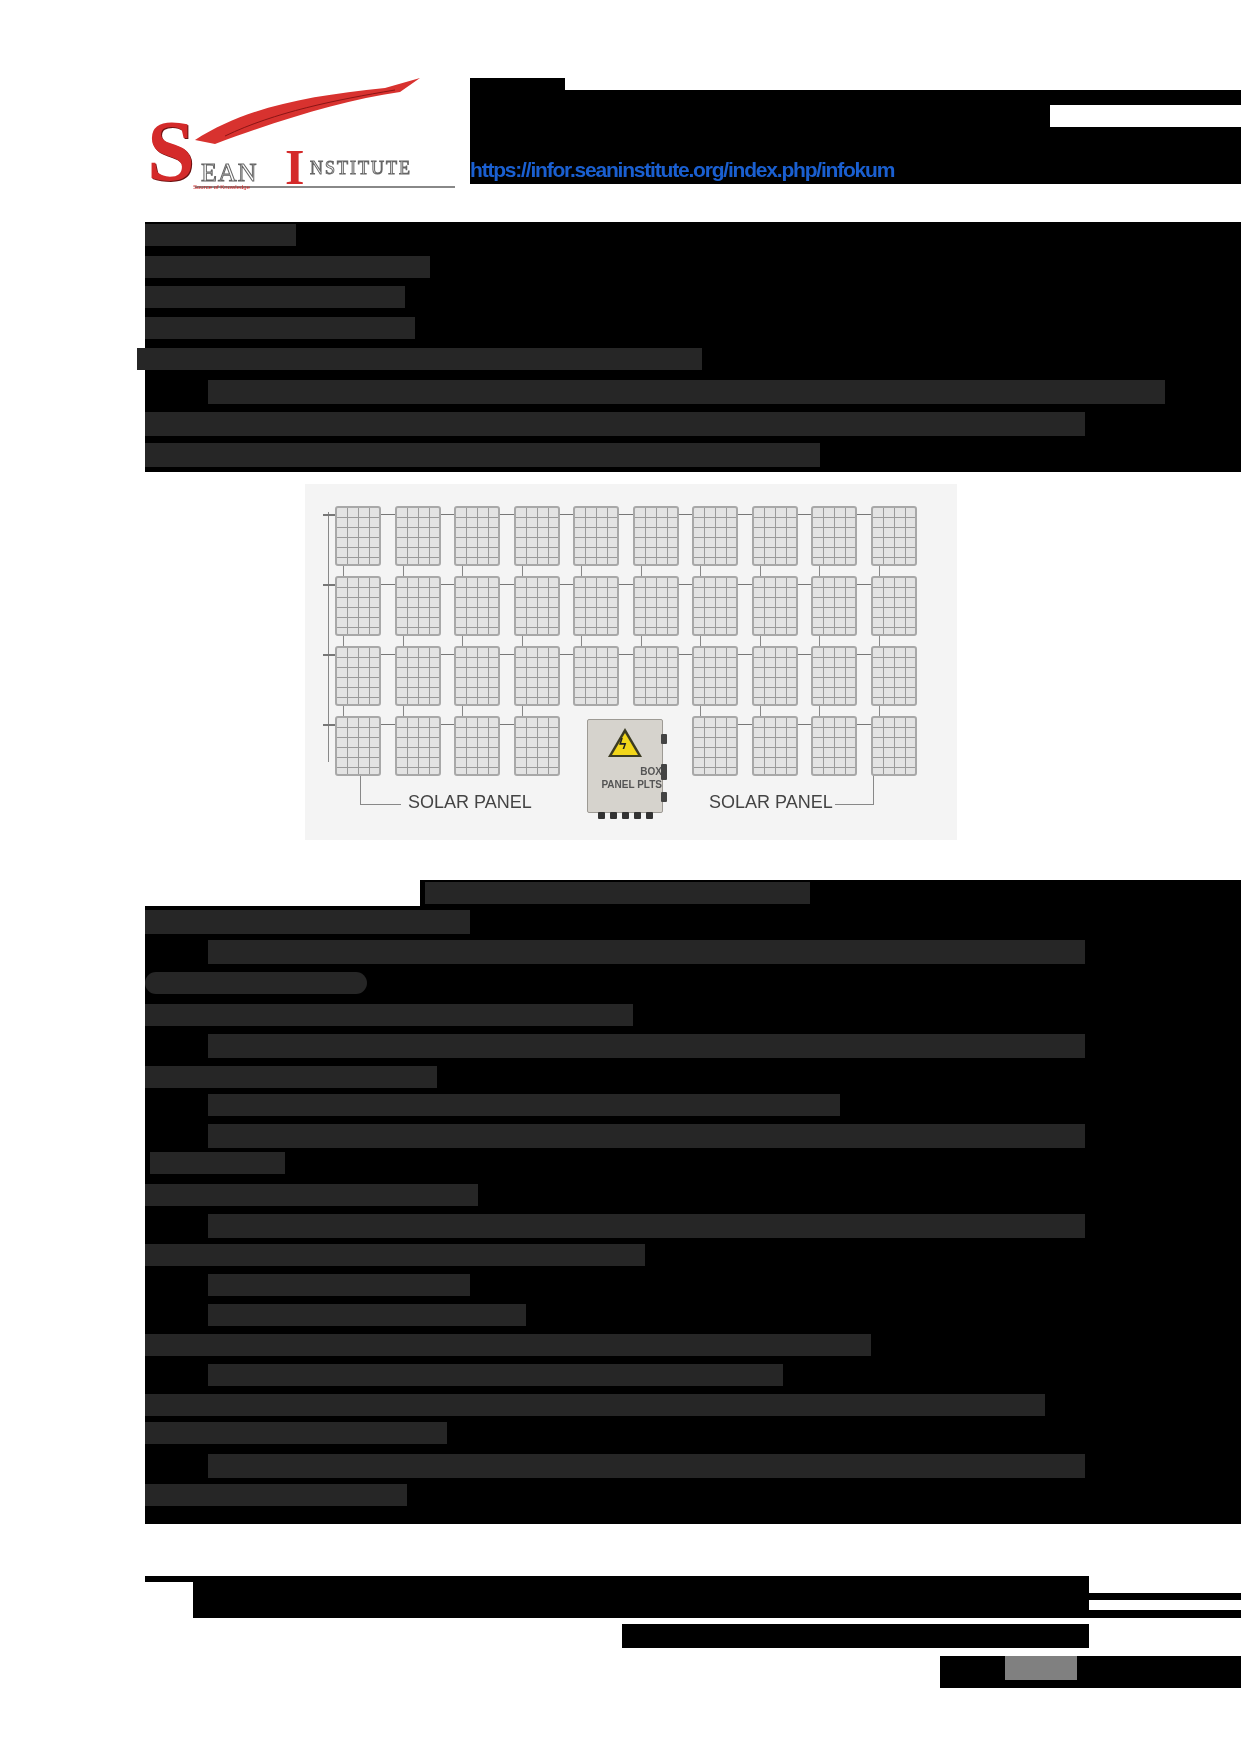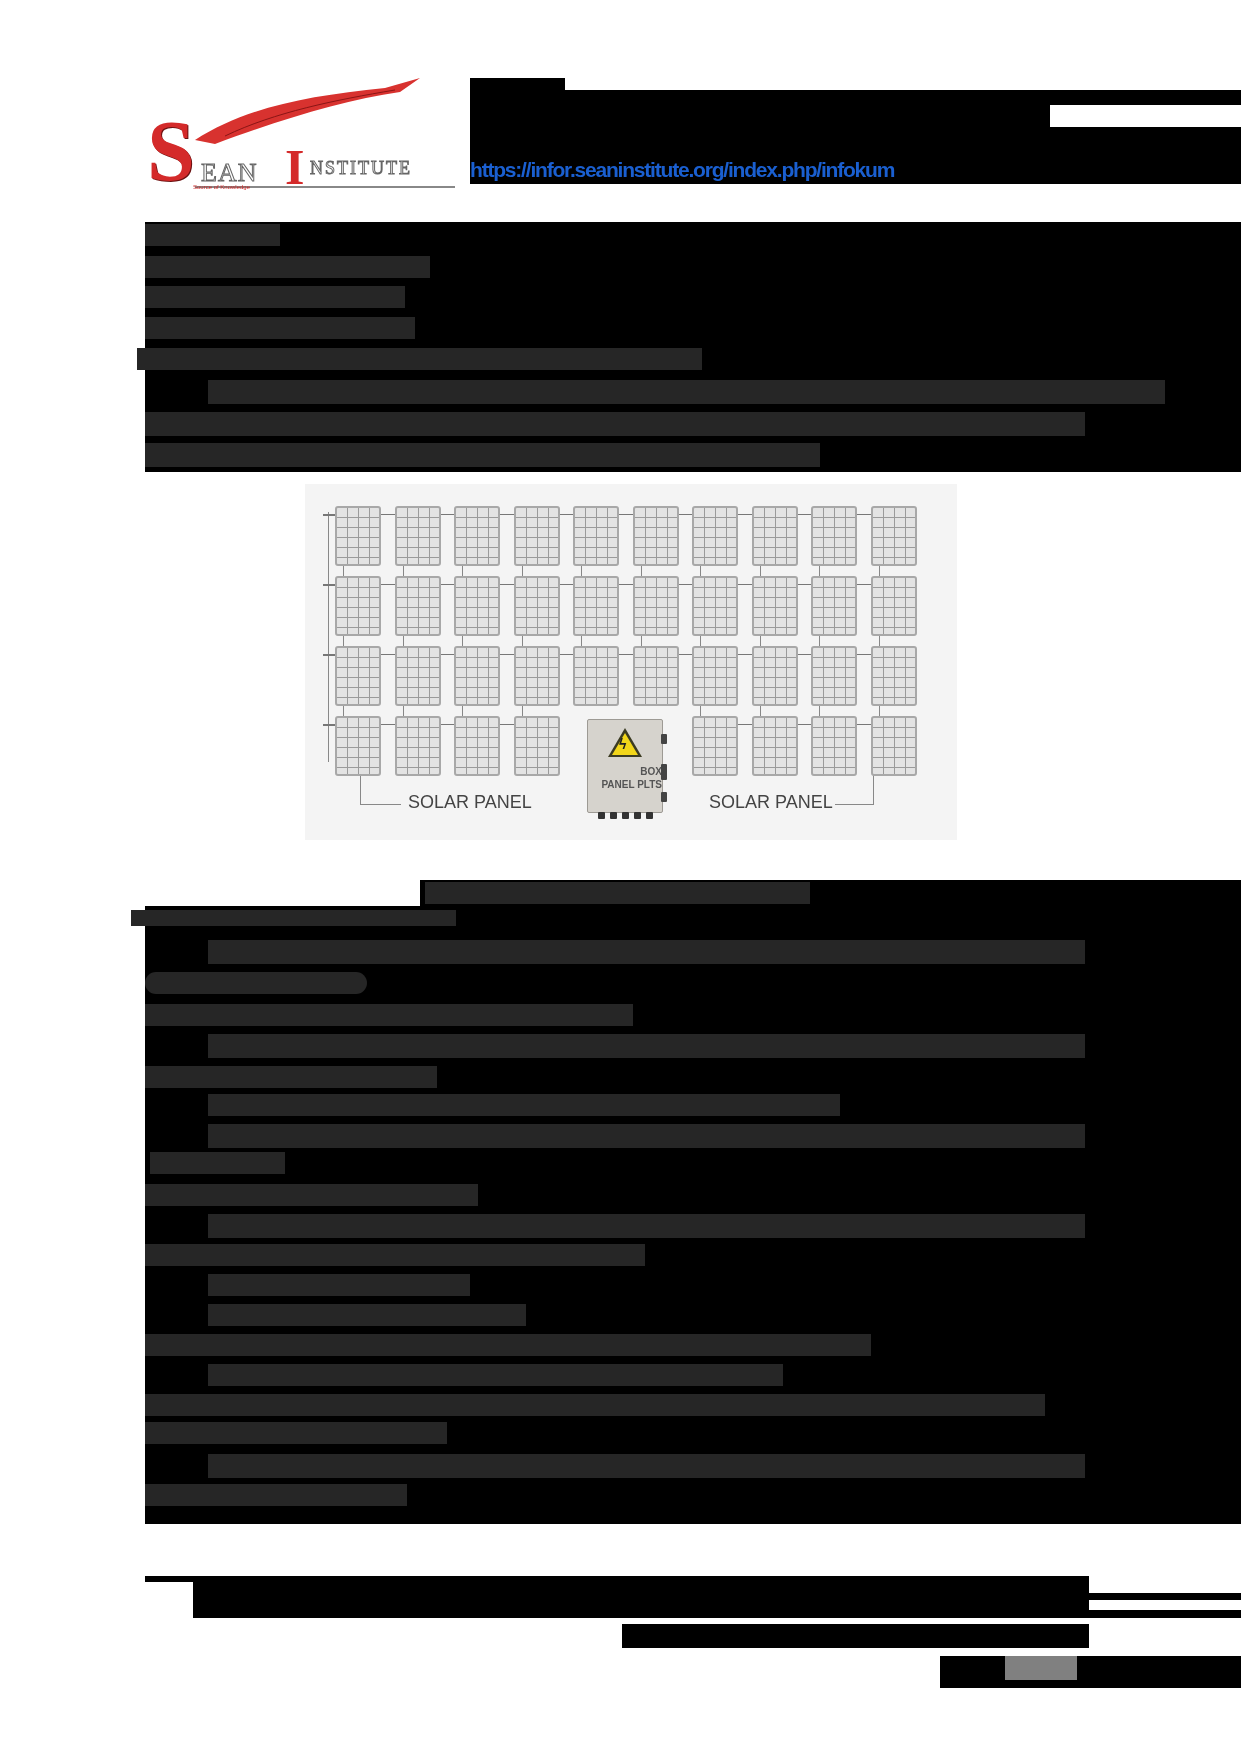--- a/index.html
+++ b/index.html
@@ -70,21 +70,21 @@
   <div class="logo-sub">Source of Knowledge</div>
 </div>
 
 <div class="band" style="left:470px;top:78px;width:95px;height:12px;"></div>
 <div class="band" style="left:470px;top:90px;width:771px;height:70px;"></div>
 <div class="abs" style="left:1050px;top:105px;width:191px;height:22px;background:#fff;"></div>
 <div class="band" style="left:470px;top:160px;width:771px;height:24px;"></div>
 <a class="url">https://infor.seaninstitute.org/index.php/infokum</a>
 
 <div class="band" style="left:145px;top:222px;width:1096px;height:250px;"></div>
-<div class="txt" style="left:145px;top:224px;width:135px;height:22px;">Watt per unit</div>
+<div class="txt" style="left:145px;top:224px;width:135px;height:22px;padding-left:16px;">Watt per unit</div>
 <div class="txt" style="left:145px;top:256px;width:285px;height:22px;">Total daily energy consumption</div>
 <div class="txt" style="left:145px;top:286px;width:260px;height:22px;">Solar daily Wh load</div>
 <div class="txt" style="left:145px;top:317px;width:270px;height:22px;">= Wh Wh Wh</div>
 <div class="txt" style="left:137px;top:348px;width:565px;height:22px;">Solar Panel Capacity Calculation Requirements:</div>
 <div class="txt" style="left:208px;top:380px;width:957px;height:24px;">The solar panel capacity needed to supply the lighting load of the mosque with the</div>
 <div class="txt" style="left:145px;top:412px;width:940px;height:24px;">average peak sun hours in the area, considering system losses, is calculated as</div>
 <div class="txt" style="left:145px;top:443px;width:675px;height:24px;">follows resulting in a total panel capacity of the system</div>
 
 <div class="figure" id="fig">
 
@@ -213,21 +213,21 @@
     <div class="panel" style="left: 506px; top: 232px;"></div>
     <div class="wire-h" style="left: 552px; top: 240px; width: 13.5px;"></div>
     <div class="panel" style="left: 565.5px; top: 232px;"></div>
     <div class="wire-h" style="left: 18px; top: 240px; width: 12px; height: 2px;"></div>
   </div>
 
 <div class="band" style="left:420px;top:880px;width:821px;height:26px;"></div>
 <div class="txt" style="left:425px;top:882px;width:385px;height:22px;">Figure 2. Solar Panel Installation Schematic</div>
 
 <div class="band" style="left:145px;top:906px;width:1096px;height:618px;"></div>
-<div class="txt" style="left:131px;top:910px;width:325px;height:16px;">Battery Capacity Requirements</div>
+<div class="txt" style="left:145px;top:910px;width:325px;height:24px;">Battery Capacity Requirements</div>
 <div class="txt" style="left:208px;top:940px;width:877px;height:24px;">The minimum battery capacity required for lighting in the Mosque Hall Director is</div>
 <div class="txt" style="left:145px;top:972px;width:222px;height:22px;border-radius:11px;">determined as follows:</div>
 <div class="txt" style="left:145px;top:1004px;width:488px;height:22px;">Battery Capacity Calculation with Autonomy Days</div>
 <div class="txt" style="left:208px;top:1034px;width:877px;height:24px;">The battery capacity is determined by the daily load, days of autonomy and depth of discharge</div>
 <div class="txt" style="left:145px;top:1066px;width:292px;height:22px;">The calculation formula:</div>
 <div class="txt" style="left:208px;top:1094px;width:632px;height:22px;">Battery Capacity = (Daily Load x Autonomy) / (DoD x V)</div>
 <div class="txt" style="left:208px;top:1124px;width:877px;height:24px;">Therefore the minimum required power and voltage battery capacity is</div>
 <div class="txt" style="left:150px;top:1152px;width:135px;height:22px;">calculated.</div>
 <div class="txt" style="left:145px;top:1184px;width:333px;height:22px;">Inverter Rating Specifications</div>
 <div class="txt" style="left:208px;top:1214px;width:877px;height:24px;">The inverter must be rated above the total connected load with a safety margin of</div>

